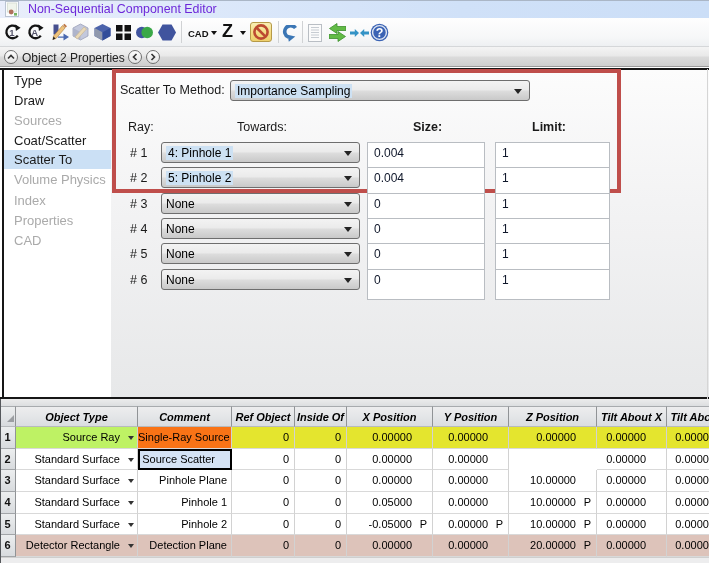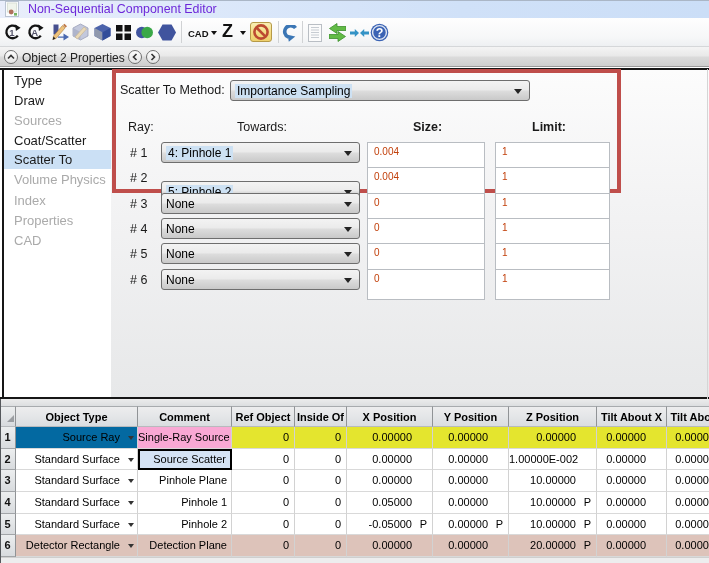--- a/index.html
+++ b/index.html
@@ -39,31 +39,31 @@
 .lbl { position:absolute; font-size:12.5px; color:#1a1a1a; }
 .combo { position:absolute; height:21px; border:1px solid #6e6e6e; border-radius:3px;
   background:linear-gradient(#f3f3f3,#ebebeb 45%,#dcdcdc 55%,#c9c9c9);
   font-size:12px; color:#000; }
 .combotext { position:absolute; left:4px; top:3px; white-space:nowrap; }
 .combosel { background:#cde1f3; padding:0 2px; }
 .comboarrow { position:absolute; right:7px; top:8px; width:0; height:0;
   border-left:4px solid transparent; border-right:4px solid transparent;
   border-top:5px solid #242424; }
 .tinput { position:absolute; height:31px; border:1px solid #b9bdc2; background:#fff;
-  font-size:10px; color:#c2410c; }
+  font-size:12px; color:#0f172a; }
 .tinput span { position:absolute; left:6px; top:3px; }
 
 #splitter { left:0; top:399px; width:709px; height:7px; background:linear-gradient(#ececec,#dcdee0); }
 
 #table { left:0; top:406px; width:709px; height:152px; background:#fff; font-size:11px; }
 .hrow { position:absolute; left:0; top:0; width:709px; height:21px; }
 .hcell { position:absolute; top:0; height:21px;
   background:linear-gradient(#ededee,#e4e6e8 50%,#dadde0);
   border-right:1px solid #909396; border-top:1px solid #a8abae; border-bottom:1px solid #b7babd;
-  font-weight:bold; color:#000; text-align:center; line-height:20px; overflow:hidden; white-space:nowrap; }
+  font-weight:bold; color:#000; text-align:center; line-height:20px; overflow:hidden; white-space:nowrap;font-style:italic; }
 .gut { position:absolute; left:0; width:16px;
   background:linear-gradient(#eceeef,#d8dbde);
   border-right:1px solid #909396; border-bottom:1px solid #a2a5a8;
   font-weight:bold; text-align:center; color:#111; }
 .trow { position:absolute; left:0; width:709px; }
 .cell { position:absolute; top:0; height:100%; border-right:1px solid #d2d2d2;
   border-bottom:1px solid #d9d9d9; white-space:nowrap; overflow:hidden; color:#000; }
 .num { text-align:right; }
 .pflag { position:absolute; top:0; height:100%; font-size:11px; }
 .otarrow { position:absolute; width:0; height:0; border-left:3.5px solid transparent;
@@ -214,21 +214,21 @@
       <span class="comboarrow"></span>
 </div>
 <div class="tinput" style="left:367px;top:142px;width:118px;">
       <span>0.004</span>
     </div>
 <div class="tinput" style="left:495px;top:142px;width:115px;">
       <span>1</span>
     </div>
 
 <div class="lbl" style="left:130px;top:171px;"># 2</div>
-<div class="combo" style="left:161px;top:167px;width:199px;margin-top:14px;">
+<div class="combo" style="left:161px;top:167px;width:199px;">
   <span class="combotext"><span class="combosel">5: Pinhole 2</span></span>
       <span class="comboarrow"></span>
 </div>
 <div class="tinput" style="left:367px;top:167px;width:118px;">
       <span>0.004</span>
     </div>
 <div class="tinput" style="left:495px;top:167px;width:115px;">
       <span>1</span>
     </div>
 
@@ -289,39 +289,38 @@
   <div class="hcell c3">Ref Object</div>
   <div class="hcell c4">Inside Of</div>
   <div class="hcell c5">X Position</div>
   <div class="hcell c6">Y Position</div>
   <div class="hcell c7">Z Position</div>
   <div class="hcell c8">Tilt About X</div>
   <div class="hcell c9">Tilt About Y</div>
 </div>
 <div class="trow" style="top:21px;height:22px;line-height:21px;">
   <div class="gut" style="height:100%;">1</div>
-  <div class="cell c1 num pr17" style="background:#0369a1;">Source Ray<span class="otarrow" style="right:3px;top:9px;"></span></div>
-  <div class="cell c2 num pr3" style="background:#f9a8d4;">Single-Ray Source</div>
+  <div class="cell c1 num pr17" style="background:#bef264;">Source Ray<span class="otarrow" style="right:3px;top:9px;"></span></div>
+  <div class="cell c2 num pr3" style="background:#f97316;">Single-Ray Source</div>
   <div class="cell c3 num pr5" style="background:#e4e52e;">0</div>
   <div class="cell c4 num pr5" style="background:#e4e52e;">0</div>
   <div class="cell c5 num pr20" style="background:#e4e52e;">0.00000</div>
   <div class="cell c6 num pr20" style="background:#e4e52e;">0.00000</div>
   <div class="cell c7 num pr20" style="background:#e4e52e;">0.00000</div>
   <div class="cell c8 num pr20" style="background:#e4e52e;">0.00000</div>
   <div class="cell c9 num pr20" style="background:#e4e52e;">0.00000</div>
 </div>
 <div class="trow" style="top:43px;height:21px;line-height:20px;">
   <div class="gut" style="height:100%;">2</div>
   <div class="cell c1 num pr17">Standard Surface<span class="otarrow" style="right:3px;top:9px;"></span></div>
-  <div class="cell c2 num selcell" style="padding-right:4px;line-height:17px;">Source Scatter</div>
+  <div class="cell c2 num selcell" style="padding-right:15px;line-height:17px;">Source Scatter</div>
   <div class="cell c3 num pr5">0</div>
   <div class="cell c4 num pr5">0</div>
   <div class="cell c5 num pr20">0.00000</div>
   <div class="cell c6 num pr20">0.00000</div>
-  <div class="cell c7 num pr20">1.00000E-002</div>
   <div class="cell c8 num pr20">0.00000</div>
   <div class="cell c9 num pr20">0.00000</div>
 </div>
 <div class="trow" style="top:64px;height:22px;line-height:21px;">
   <div class="gut" style="height:100%;">3</div>
   <div class="cell c1 num pr17">Standard Surface<span class="otarrow" style="right:3px;top:9px;"></span></div>
   <div class="cell c2 num pr3">Pinhole Plane</div>
   <div class="cell c3 num pr5">0</div>
   <div class="cell c4 num pr5">0</div>
   <div class="cell c5 num pr20">0.00000</div>

